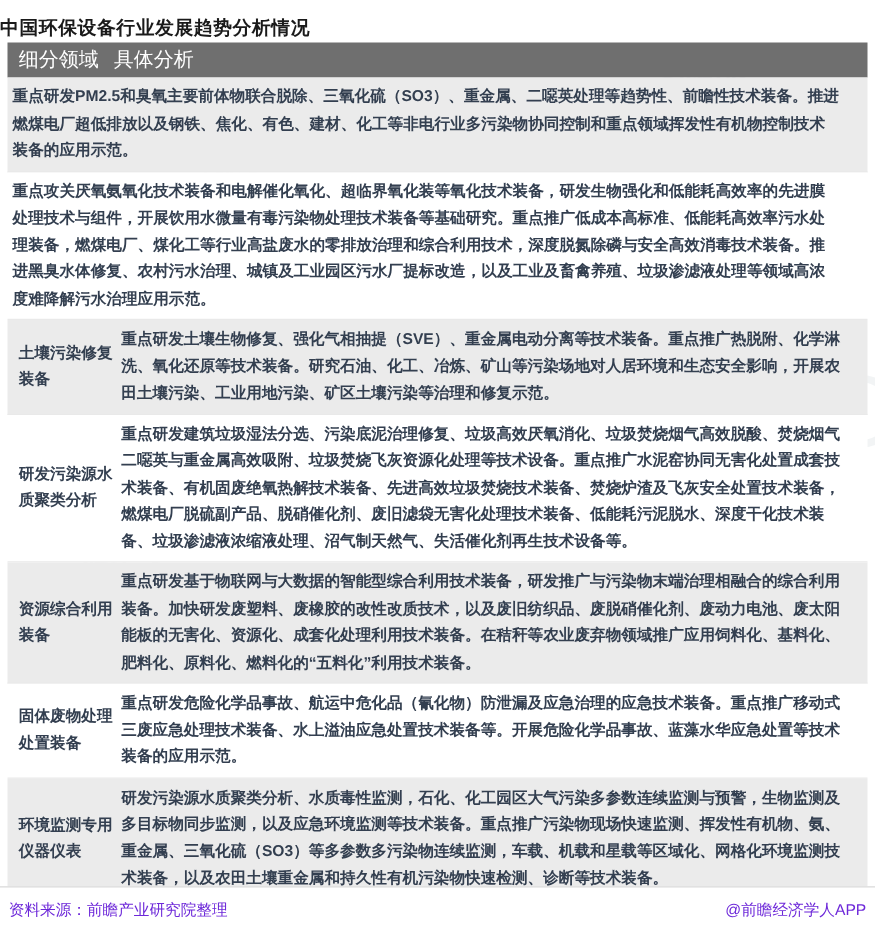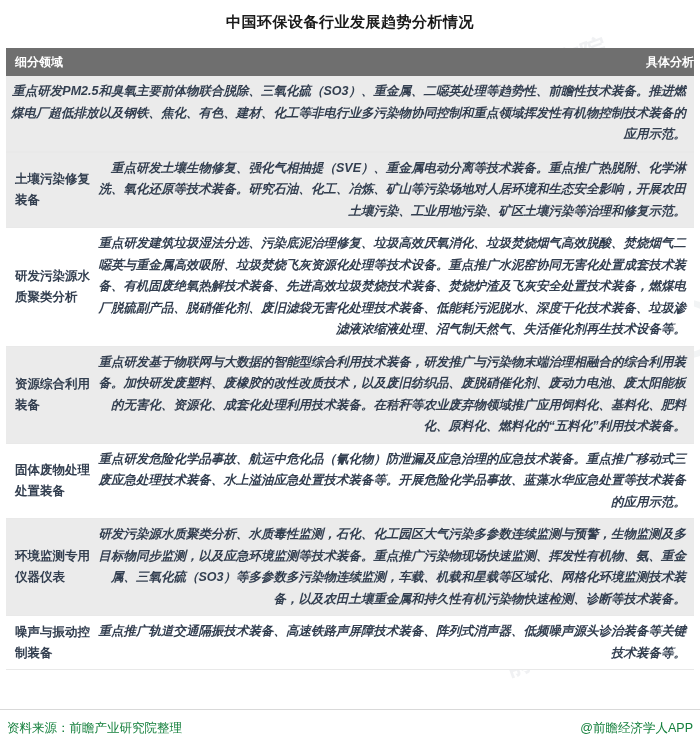--- a/index.html
+++ b/index.html
@@ -10,88 +10,86 @@
   }
   .page {
     position: relative;
     width: 700px;
     height: 747px;
     background: #ffffff;
     overflow: hidden;
   }
   .title {
     margin: 0;
-    padding: 13px 0 16px 0;
-    text-align: center;
+    padding: 13px 0 2px 0;
     font-size: 15px;
     font-weight: bold;
     color: #1a1a1a;
     letter-spacing: 0.5px;
   }
   .table {
     margin: 0 6px;
     position: relative;
     z-index: 2;
   }
   .thead {
     display: flex;
     background: #6f6f6f;
     color: #ffffff;
-    font-weight: bold;
-    font-size: 12px;
+    font-weight: normal;
+    font-size: 16px;
     height: 28px;
     align-items: center;
   }
   .thead .th-cat {
     width: 76px;
     padding-left: 9px;
     flex-shrink: 0;
   }
   .thead .th-analysis {
     flex: 1;
-    text-align: right;
+    text-align: left;
   }
   .row {
     display: flex;
     font-size: 12.5px;
     font-weight: bold;
     color: #333f50;
     border-bottom: 1px solid #e9e9e9;
   }
   .row.odd  { background: #ebebeb; }
   .row.even { background: #ffffff; }
   .cell-cat {
     width: 76px;
     flex-shrink: 0;
     padding: 4px 2px 4px 9px;
     display: flex;
     align-items: center;
     line-height: 21px;
   }
   .cell-analysis {
     flex: 1;
-    padding: 5px 8px 5px 4px;
+    padding: 5px 22px 5px 4px;
     line-height: 21.5px;
-    text-align: right;
-    font-style: italic;
+    text-align: left;
   }
   .footer {
     position: absolute;
     left: 0;
     right: 0;
     bottom: 0;
     height: 38px;
     border-top: 1px solid #d9d9d9;
     display: flex;
     justify-content: space-between;
     align-items: center;
     padding: 0 7px;
     box-sizing: border-box;
     font-size: 12.5px;
-    color: #15803d;
+    color: #6d28d9;
     background: #ffffff;
     z-index: 3;
   }
   .watermark {
     position: absolute;
     color: rgba(170, 180, 190, 0.18);
     font-size: 26px;
     font-weight: bold;
     transform: rotate(-20deg);
     white-space: nowrap;
@@ -119,20 +117,21 @@
   <div class="table">
     <div class="thead">
       <div class="th-cat">细分领域</div>
       <div class="th-analysis">具体分析</div>
     </div>
     <div id="rows">
         <div class="row odd">
           <div class="cell-analysis">重点研发PM2.5和臭氧主要前体物联合脱除、三氧化硫（SO3）、重金属、二噁英处理等趋势性、前瞻性技术装备。推进燃煤电厂超低排放以及钢铁、焦化、有色、建材、化工等非电行业多污染物协同控制和重点领域挥发性有机物控制技术装备的应用示范。</div>
         </div>
         <div class="row even">
+          <div class="cell-analysis">重点攻关厌氧氨氧化技术装备和电解催化氧化、超临界氧化装等氧化技术装备，研发生物强化和低能耗高效率的先进膜处理技术与组件，开展饮用水微量有毒污染物处理技术装备等基础研究。重点推广低成本高标准、低能耗高效率污水处理装备，燃煤电厂、煤化工等行业高盐废水的零排放治理和综合利用技术，深度脱氮除磷与安全高效消毒技术装备。推进黑臭水体修复、农村污水治理、城镇及工业园区污水厂提标改造，以及工业及畜禽养殖、垃圾渗滤液处理等领域高浓度难降解污水治理应用示范。</div>
         </div>
         <div class="row odd">
           <div class="cell-cat">土壤污染修复装备</div>
           <div class="cell-analysis">重点研发土壤生物修复、强化气相抽提（SVE）、重金属电动分离等技术装备。重点推广热脱附、化学淋洗、氧化还原等技术装备。研究石油、化工、冶炼、矿山等污染场地对人居环境和生态安全影响，开展农田土壤污染、工业用地污染、矿区土壤污染等治理和修复示范。</div>
         </div>
         <div class="row even">
           <div class="cell-cat">研发污染源水质聚类分析</div>
           <div class="cell-analysis">重点研发建筑垃圾湿法分选、污染底泥治理修复、垃圾高效厌氧消化、垃圾焚烧烟气高效脱酸、焚烧烟气二噁英与重金属高效吸附、垃圾焚烧飞灰资源化处理等技术设备。重点推广水泥窑协同无害化处置成套技术装备、有机固废绝氧热解技术装备、先进高效垃圾焚烧技术装备、焚烧炉渣及飞灰安全处置技术装备，燃煤电厂脱硫副产品、脱硝催化剂、废旧滤袋无害化处理技术装备、低能耗污泥脱水、深度干化技术装备、垃圾渗滤液浓缩液处理、沼气制天然气、失活催化剂再生技术设备等。</div>
         </div>
         <div class="row odd">

